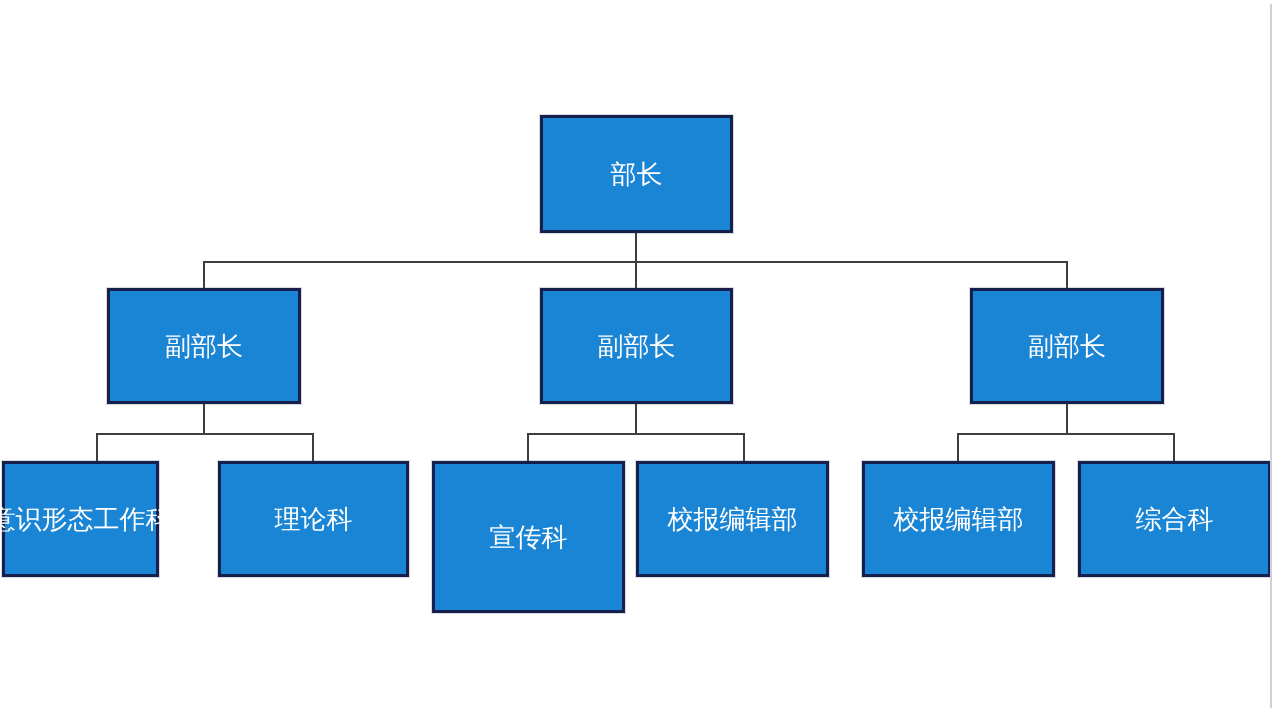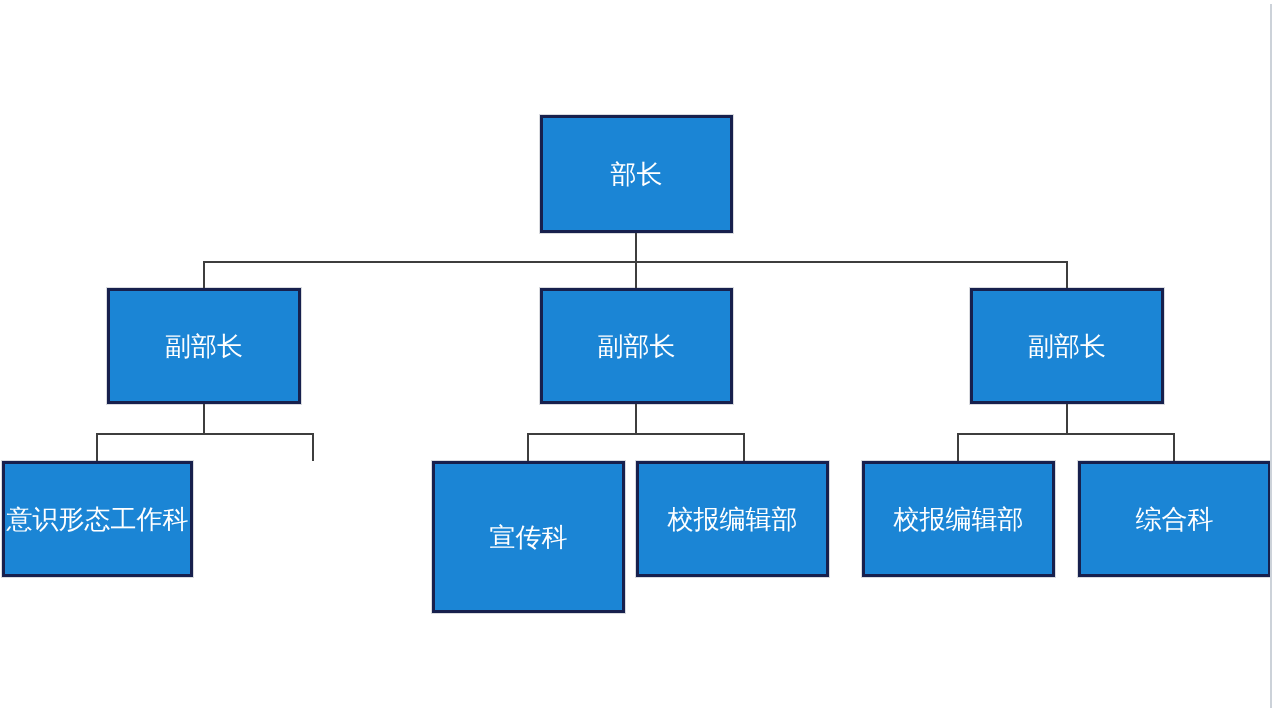--- a/index.html
+++ b/index.html
@@ -29,21 +29,21 @@
     justify-content: center;
     font-size: 26px;
     letter-spacing: 0px;
     white-space: nowrap;
     cursor: default;
   }
   .n-root { left: 540px; top: 115px; width: 193px; height: 118px; }
   .n-d0   { left: 107px; top: 288px; width: 194px; height: 116px; }
   .n-d1   { left: 540px; top: 288px; width: 193px; height: 116px; }
   .n-d2   { left: 970px; top: 288px; width: 194px; height: 116px; }
-  .n-c0   { left: 2px;    top: 461px; width: 191px; height: 116px; }
+  .n-c0   { left: 2px;    top: 461px; width: 157px; height: 116px; }
   .n-c1   { left: 218px;  top: 461px; width: 191px; height: 116px; }
   .n-c2   { left: 432px;  top: 461px; width: 193px; height: 152px; }
   .n-c3   { left: 636px;  top: 461px; width: 193px; height: 116px; }
   .n-c4   { left: 862px;  top: 461px; width: 193px; height: 116px; }
   .n-c5   { left: 1078px; top: 461px; width: 193px; height: 116px; }
 
   
   .line {
     position: absolute;
     background: #3E3E3E;
@@ -87,20 +87,21 @@
 
 <div class="canvas">
 
   <div class="node n-root">部长</div>
 
   <div class="node n-d0">副部长</div>
   <div class="node n-d1">副部长</div>
   <div class="node n-d2">副部长</div>
 
   <div class="node n-c0">意识形态工作科</div>
+  <div class="node n-c1">理论科</div>
   <div class="node n-c2">宣传科</div>
   <div class="node n-c3">校报编辑部</div>
   <div class="node n-c4">校报编辑部</div>
   <div class="node n-c5">综合科</div>
 
   <div class="line vline v-root"></div>
   <div class="line hline h-top"></div>
   <div class="line vline v-d0t"></div>
   <div class="line vline v-d1t"></div>
   <div class="line vline v-d2t"></div>

